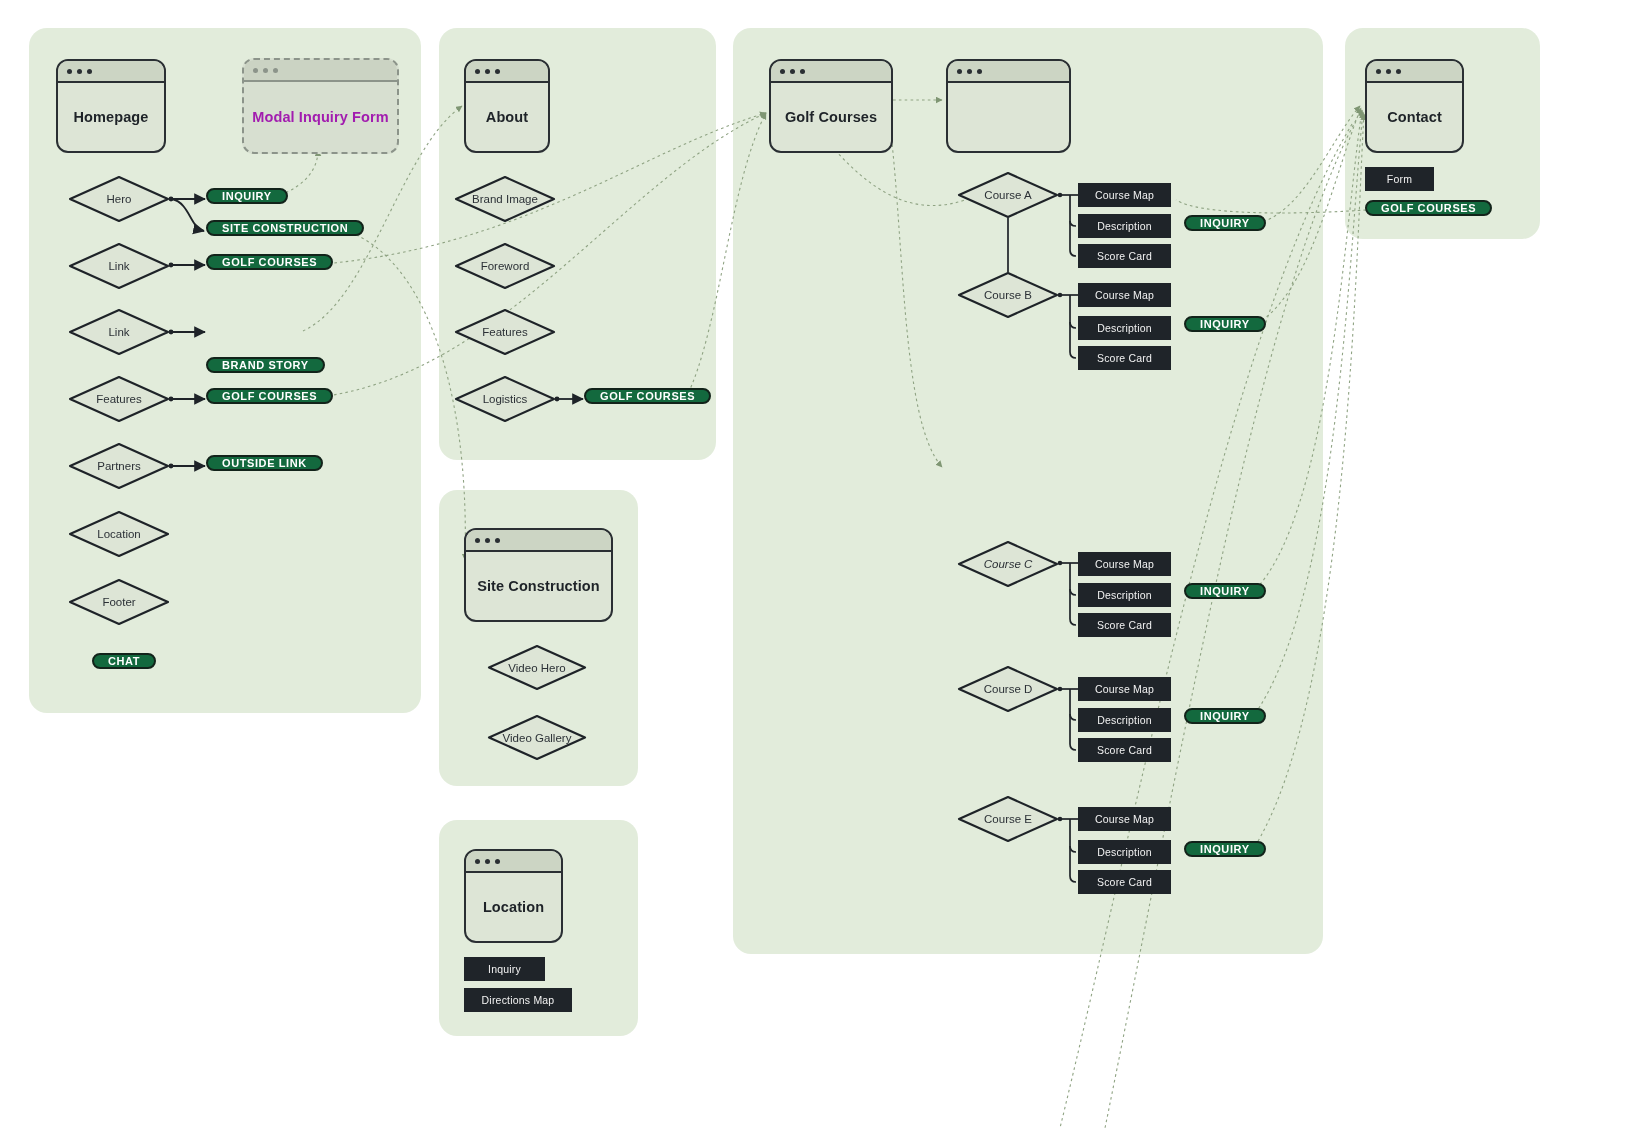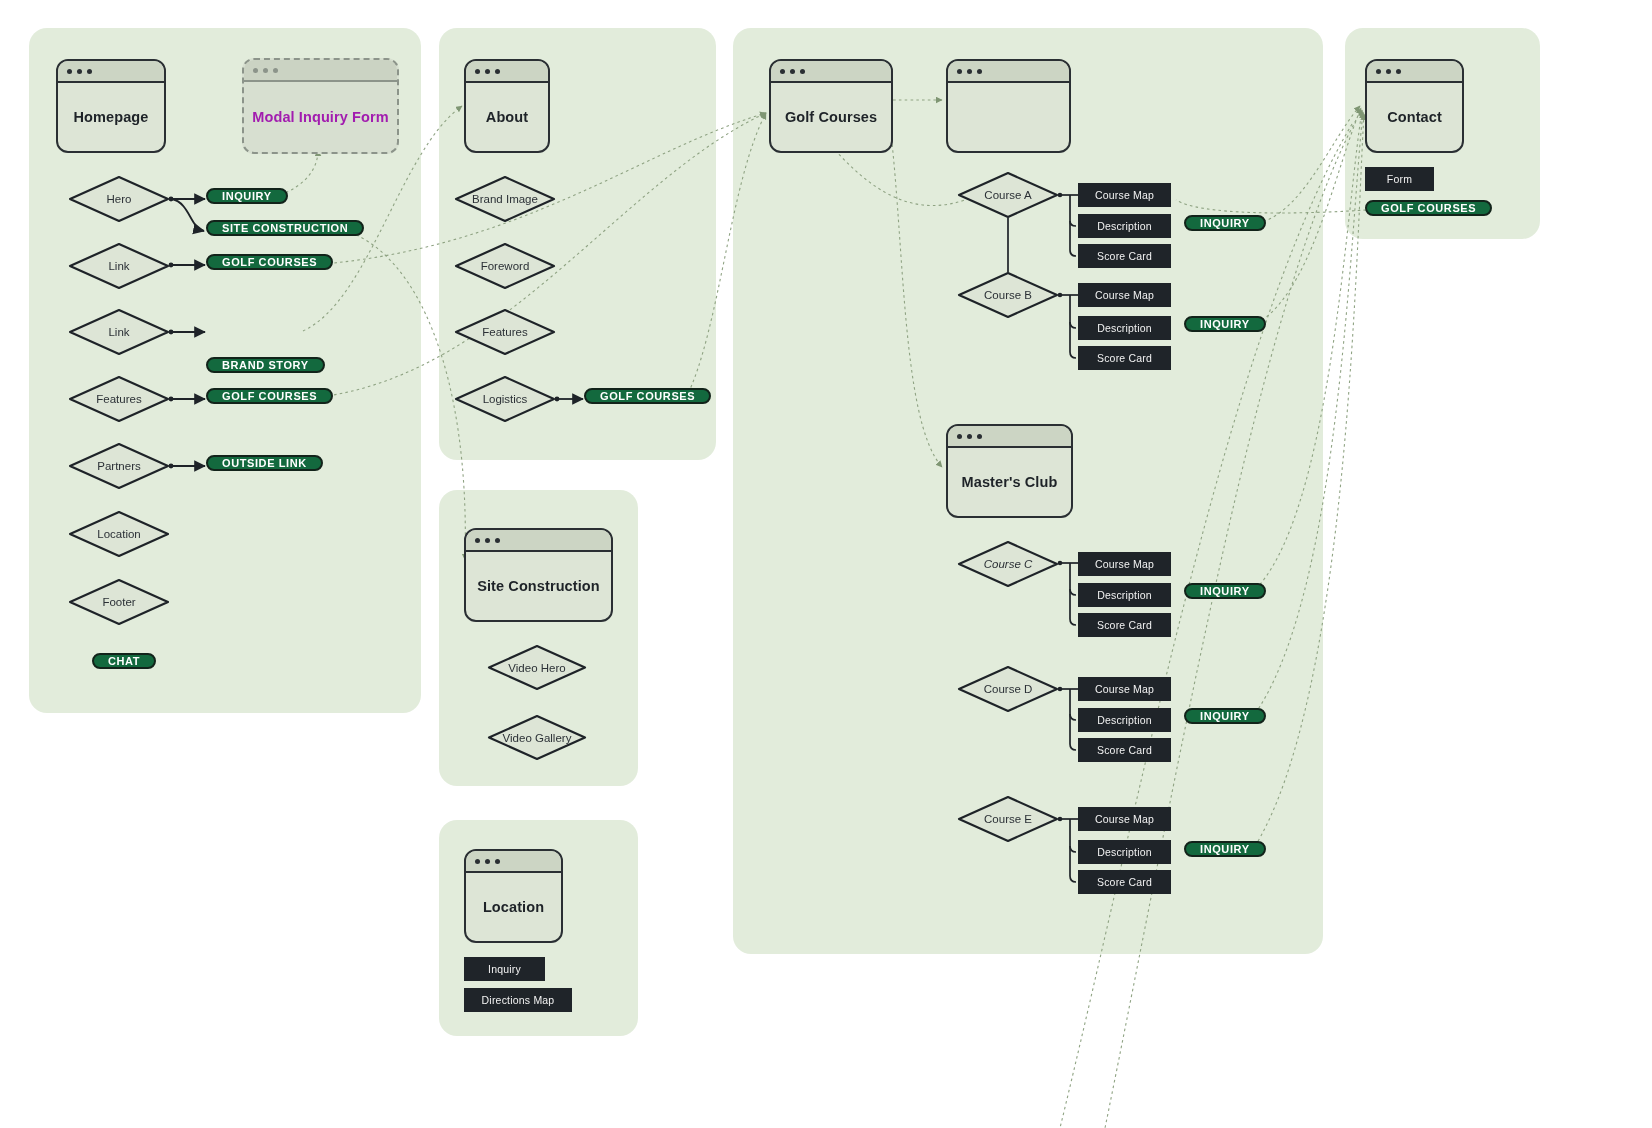--- a/index.html
+++ b/index.html
@@ -299,30 +299,20 @@
       <span class="title">Golf Courses</span>
     </div>
   </div>
   <div class="win" style="left:946px;top:59px;width:121px;height:90px;">
     <div class="bar">
       <i class="dot"></i>
       <i class="dot"></i>
       <i class="dot"></i>
     </div>
   </div>
-  <div class="win" style="left:946px;top:424px;width:123px;height:90px;">
-    <div class="bar">
-      <i class="dot"></i>
-      <i class="dot"></i>
-      <i class="dot"></i>
-    </div>
-    <div class="body">
-      <span class="title">Master's Club</span>
-    </div>
-  </div>
 
   <div class="dia" style="left:958px;top:172px;width:100px;height:46px;">
     <svg viewBox="0 0 100 46" preserveAspectRatio="none">
         <path d="M50,1 L99,23 L50,45 L1,23 Z" fill="#dde5d6" stroke="#1e2328" stroke-width="2.2" stroke-linejoin="round"></path>
       </svg>
     <span>Course A</span>
   </div>
   <div class="dark" style="left:1078px;top:183px;width:93px;height:24px;">
     <span>Course Map</span>
     </div>

